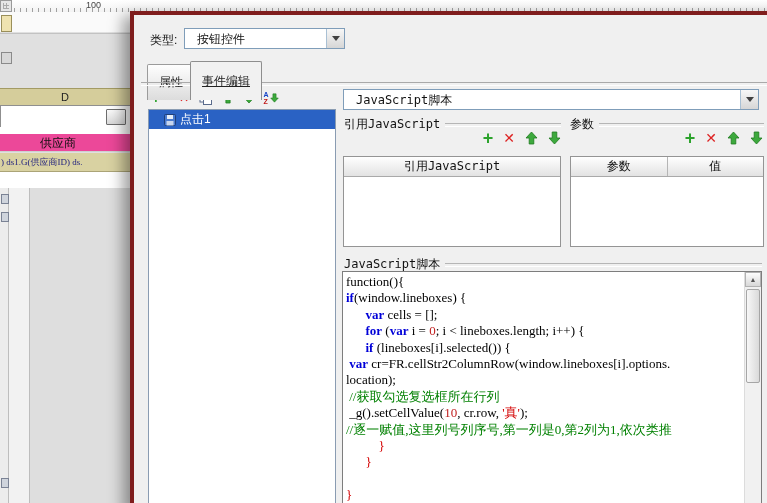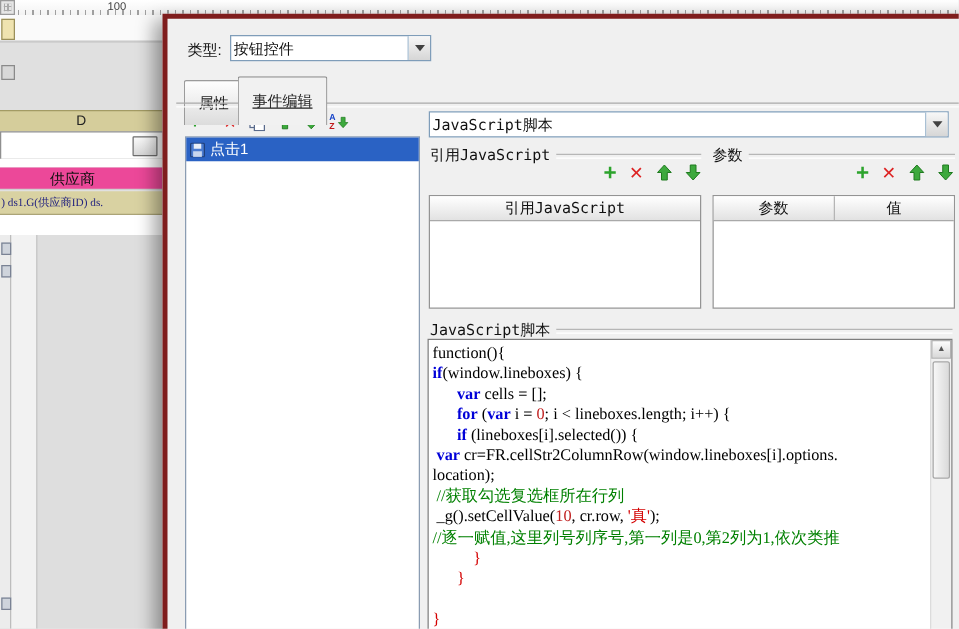--- a/index.html
+++ b/index.html
@@ -43,21 +43,21 @@
   .side-glyph{left:1px;width:6px;height:8px;background:#CFD4DC;border:1px solid #7A8294;}
 
   
   #dialog{left:130px;top:5px;width:712px;height:499px;background:#F0F0F0;
     border:4px solid #7f1d1d;box-sizing:border-box;z-index:10;
     box-shadow:-7px 5px 14px rgba(0,0,0,0.38);margin-top:6px;}
   .lbl{font-size:12px;color:#111;}
 
   
   .combo{background:#FFF;border:1px solid #7F9DB9;box-sizing:border-box;display:flex;align-items:center;}
-  .combo .val{flex:1;padding-left:2px;line-height:18px;white-space:nowrap;overflow:hidden;}
+  .combo .val{flex:1;padding-left:12px;line-height:18px;white-space:nowrap;overflow:hidden;}
   .combo .btn{width:17px;align-self:stretch;background:linear-gradient(#F7F7F7,#D6D6D6);
     border-left:1px solid #A9C0D4;display:flex;align-items:center;justify-content:center;}
   .tri-down{width:0;height:0;border:4px solid transparent;border-top:5px solid #404040;margin-top:4px;}
 
   #type-label{left:16px;top:17px;}
   #type-combo{left:50px;top:13px;width:161px;height:21px;}
   #script-combo{left:209px;top:74px;width:416px;height:21px;}
   #script-combo .val{font-family:"DejaVu Sans Mono","Liberation Mono",monospace;}
 
   
@@ -76,21 +76,21 @@
   .glyph-x{color:var(--red);font-weight:bold;font-size:12px;line-height:12px;}
   .glyph-x.big{font-size:14px;}
   .caret{width:0;height:0;border:3px solid transparent;border-top:4px solid #222;margin:4px 0 0 2px;}
   .sorticon{display:flex;align-items:center;gap:1px;}
   .sorticon .letters{display:flex;flex-direction:column;font-size:7px;font-weight:bold;line-height:7px;}
   .sorticon .a{color:#1543C8;}
   .sorticon .z{color:#C01818;}
 
   #event-list{left:14px;top:94px;width:188px;height:404px;background:#FFF;
     border:1px solid #8A9CB2;box-sizing:border-box;}
-  .list-item{height:19px;display:flex;align-items:center;gap:4px;padding-left:3px;font-size:12px;}
+  .list-item{height:19px;display:flex;align-items:center;gap:4px;padding-left:15px;font-size:12px;}
   .list-item.selected{background:var(--sel);color:#FFF;}
 
   
   .group-head{position:absolute;display:flex;align-items:center;}
   .group-head .t{font-family:"DejaVu Sans Mono","Liberation Mono",monospace;font-size:12px;white-space:nowrap;}
   .groove{flex:1;height:2px;border-top:1px solid #B6B6B6;border-bottom:1px solid #FFF;margin-left:5px;}
   .icon-row{position:absolute;display:flex;justify-content:flex-end;align-items:center;gap:10px;height:18px;}
 
   
   .gridtable{position:absolute;background:#FFF;border:1px solid #949494;box-sizing:border-box;}

